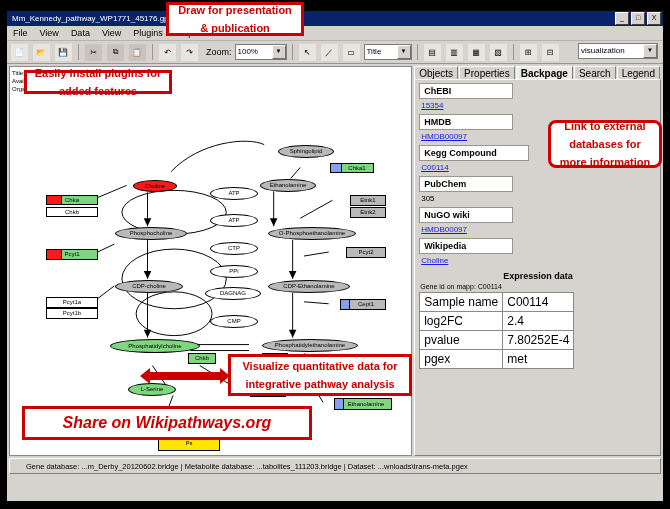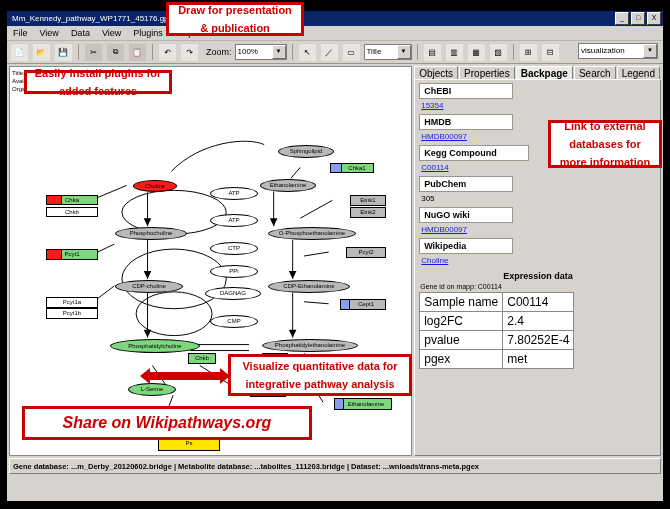--- a/index.html
+++ b/index.html
@@ -90,21 +90,21 @@
   .lnk{color:#1a1ae0;text-decoration:underline;font-size:8px;margin:2px 0 0 2px;display:block;}
   .plaintxt{font-size:8px;margin:2px 0 0 2px;}
   .exprhead{font-weight:bold;font-size:9px;margin:6px 0 2px 1px;text-align:center;}
   .geneid{font-size:7px;margin:2px 0 2px 1px;}
   table.expr{border-collapse:collapse;font-size:12px;}
   table.expr td{border:1px solid #8a8a8a;padding:2px 4px;background:#fff;height:11px;}
   
   .statusbar{
     height:14px;margin:0 2px 2px 2px;background:#d6d3ce;
     border:1px solid #fff;border-right-color:#808080;border-bottom-color:#808080;
-    font-size:7.5px;display:flex;align-items:center;padding-left:3px;font-weight:bold;
+    font-size:7.5px;display:flex;align-items:center;padding-left:16px;
   }
   
   .node{
     position:absolute;box-sizing:border-box;
     border:1px solid #000;font-size:6px;
     display:flex;align-items:center;justify-content:center;
     text-align:center;line-height:7px;color:#000;
   }
   .ell{border-radius:50%;}
   .gray{background:#b9b9b9;}
@@ -334,19 +334,19 @@
     </div>
   </div>
 
   <div class="statusbar">
     <span>Gene database: ...m_Derby_20120602.bridge | Metabolite database: ...tabolites_111203.bridge | Dataset: ...wnloads\trans-meta.pgex</span>
   </div>
 </div>
 
 <div class="callout" style="left:166px;top:2px;width:138px;height:34px;">Draw for presentation &amp; publication</div>
 <div class="callout" style="left:24px;top:70px;width:148px;height:24px;">Easily install plugins for added features</div>
-<div class="callout" style="left:548px;top:120px;width:114px;height:48px;">Link  to external databases  for more information</div>
+<div class="callout" style="left:548px;top:120px;width:114px;height:48px;border-radius:8px;">Link  to external databases  for more information</div>
 <div class="callout" style="left:228px;top:354px;width:184px;height:42px;">Visualize quantitative data  for integrative pathway analysis</div>
 <div class="callout share" style="left:22px;top:406px;width:290px;height:34px;">Share on Wikipathways.org</div>
 
 <svg class="arrowimg" style="left:140px;top:368px;width:90px;height:22px;" viewBox="0 0 90 22">
   <polygon points="10,4 10,0 0,8 10,16 10,12 80,12 80,16 90,8 80,0 80,4" fill="#cc0000"></polygon>
 </svg>
 
 </body></html>

